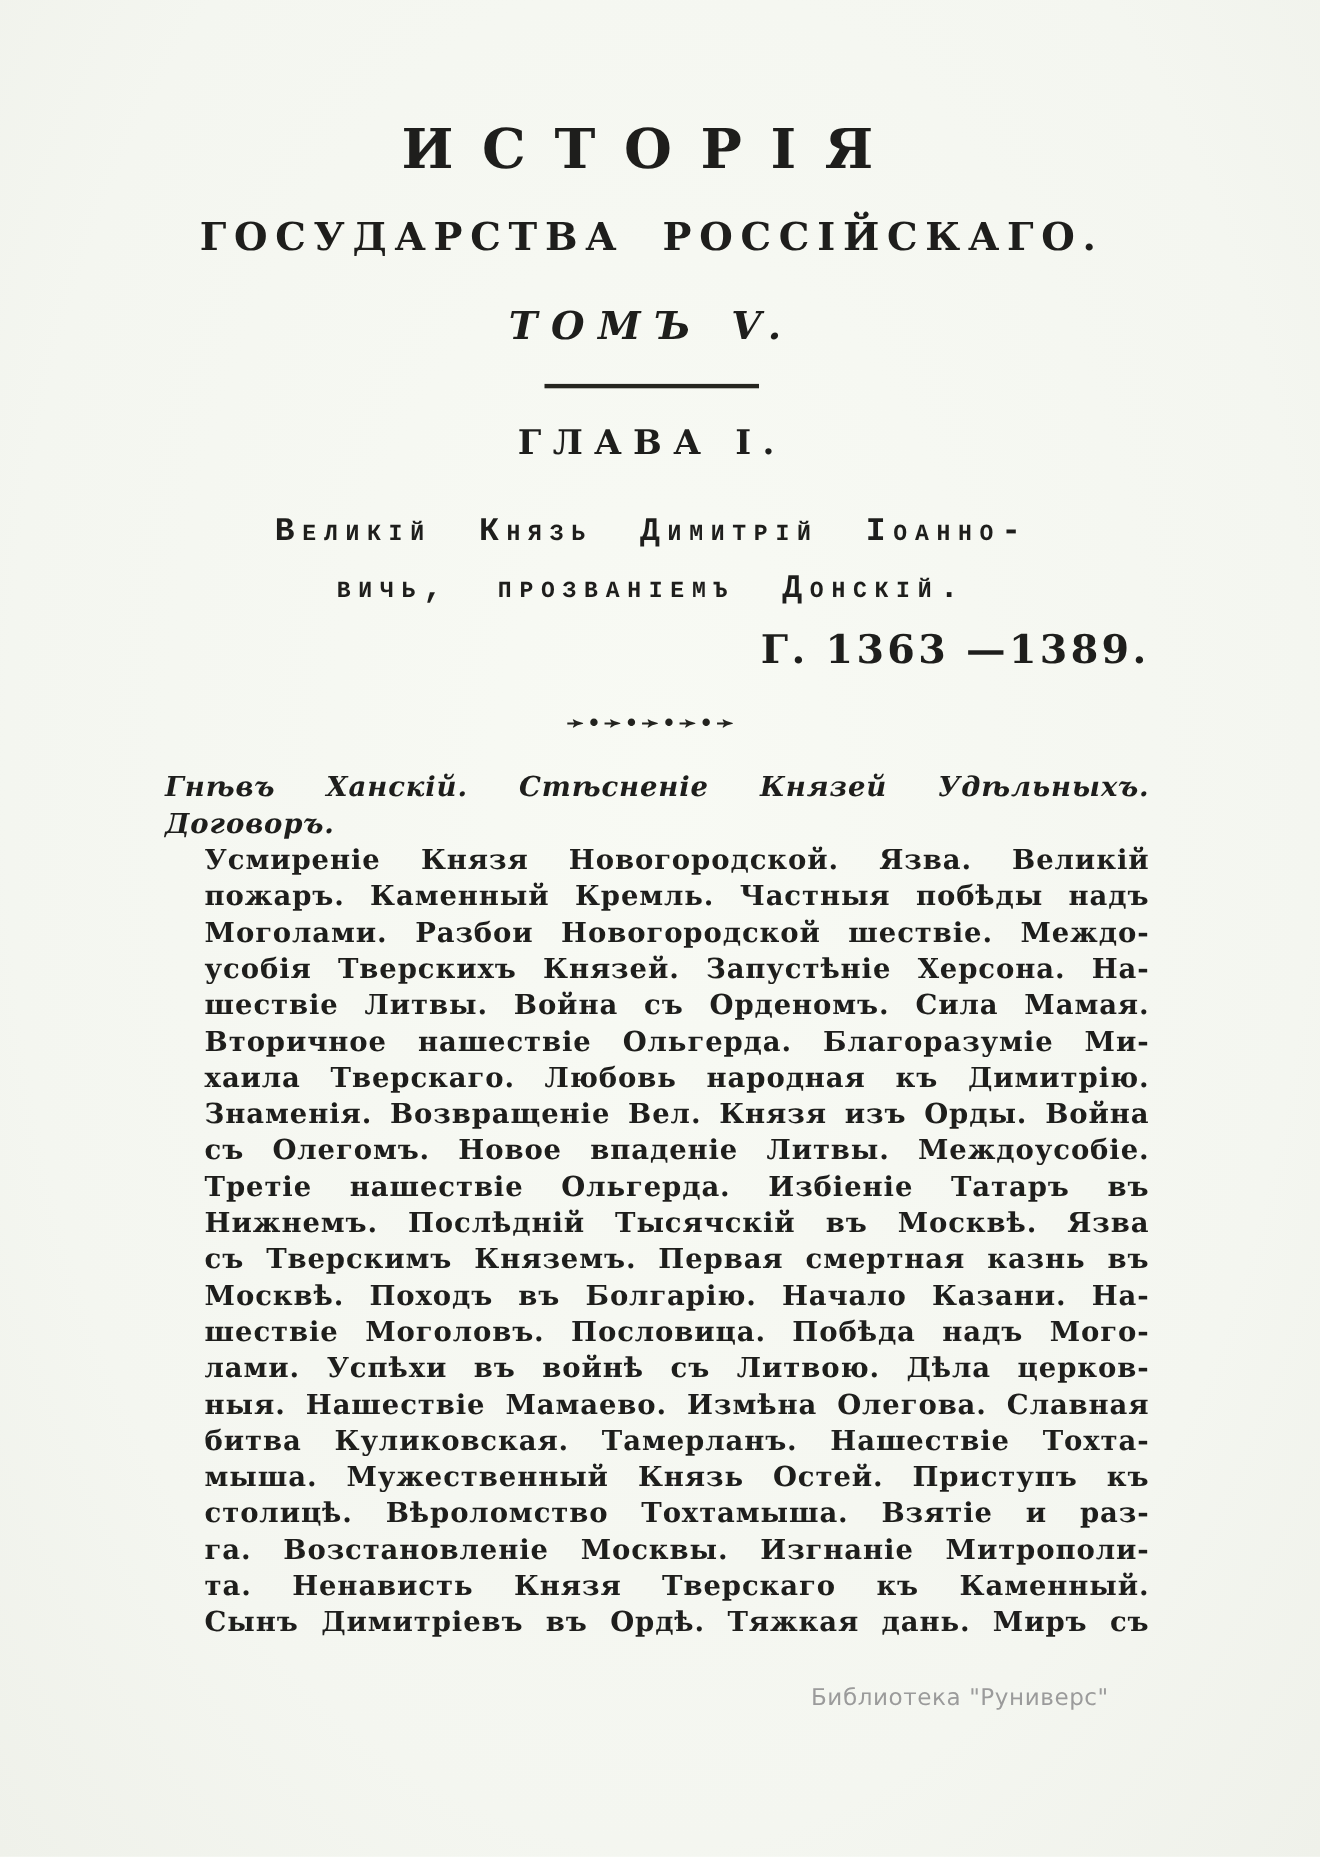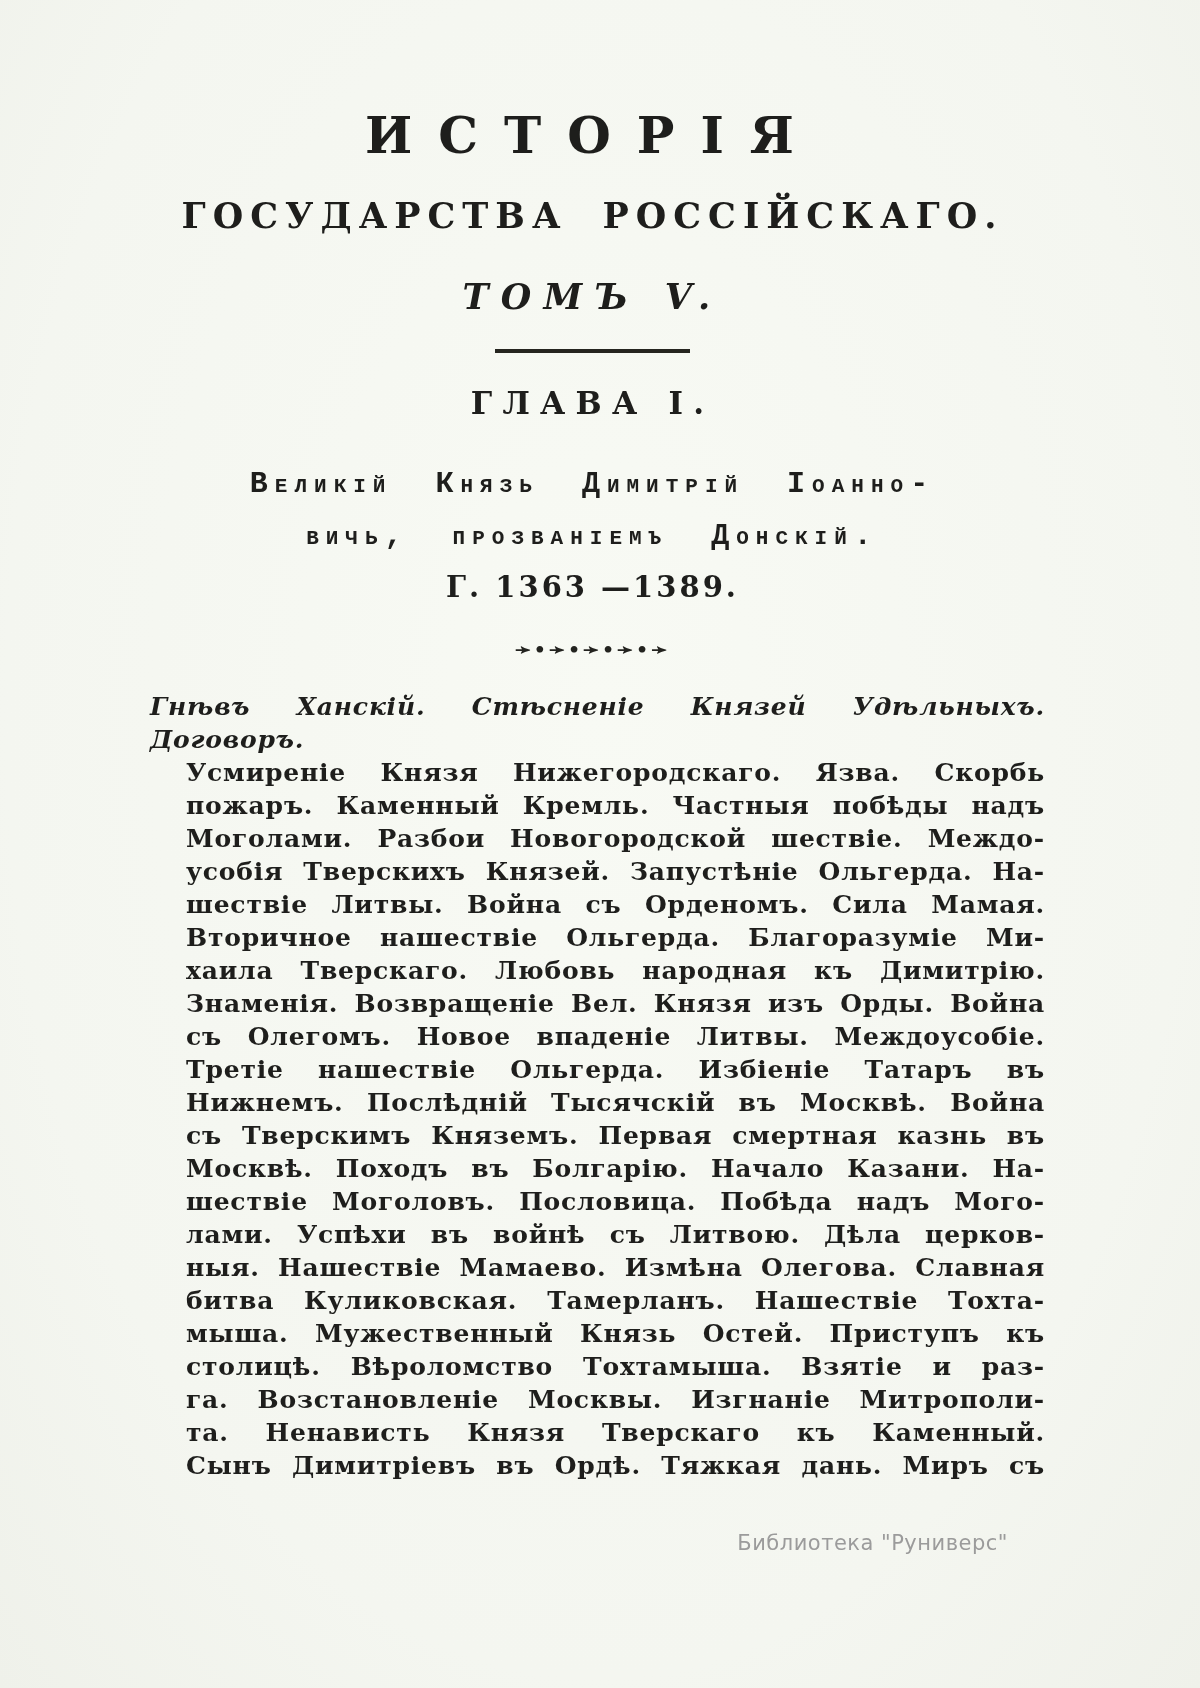--- a/index.html
+++ b/index.html
@@ -63,22 +63,22 @@
     font-size: 30px;
     font-weight: bold;
     font-variant: small-caps;
     letter-spacing: 7px;
     word-spacing: 18px;
     line-height: 52px;
     font-family: Liberation Mono, monospace;
   }
   .years {
     margin-top: 8px;
-    text-align: center;
-    font-size: 29px;
+    text-align: right;
+    font-size: 36px;
     font-weight: bold;
     letter-spacing: 3px;
   }
   .ornament {
     margin-top: 34px;
     text-align: center;
     font-size: 19px;
     font-weight: bold;
     letter-spacing: 3px;
     color: #23231f;
@@ -120,31 +120,31 @@
   <div class="rule"></div>
   <div class="chapter">ГЛАВА I.</div>
   <div class="chapter-title">
     <div>Великій Князь Димитрій Іоанно-</div>
     <div>вичь, прозваніемъ Донскій.</div>
   </div>
   <div class="years">Г. 1363 —1389.</div>
   <div class="ornament">➛•➛•➛•➛•➛</div>
   <div class="body-text">
       <div class="body-line first">Гнѣвъ Ханскій. Стѣсненіе Князей Удѣльныхъ. Договоръ.</div>
-      <div class="body-line">Усмиреніе Князя Нижегородскаго. Язва. Скорбь</div>
+      <div class="body-line">Усмиреніе Князя Новогородской. Язва. Великій</div>
       <div class="body-line">пожаръ. Каменный Кремль. Частныя побѣды надъ</div>
       <div class="body-line">Моголами. Разбои Новогородской шествіе. Междо-</div>
-      <div class="body-line">усобія Тверскихъ Князей. Запустѣніе Ольгерда. На-</div>
+      <div class="body-line">усобія Тверскихъ Князей. Запустѣніе Херсона. На-</div>
       <div class="body-line">шествіе Литвы. Война съ Орденомъ. Сила Мамая.</div>
       <div class="body-line">Вторичное нашествіе Ольгерда. Благоразуміе Ми-</div>
       <div class="body-line">хаила Тверскаго. Любовь народная къ Димитрію.</div>
       <div class="body-line">Знаменія. Возвращеніе Вел. Князя изъ Орды. Война</div>
       <div class="body-line">съ Олегомъ. Новое впаденіе Литвы. Междоусобіе.</div>
       <div class="body-line">Третіе нашествіе Ольгерда. Избіеніе Татаръ въ</div>
-      <div class="body-line">Нижнемъ. Послѣдній Тысячскій въ Москвѣ. Война</div>
+      <div class="body-line">Нижнемъ. Послѣдній Тысячскій въ Москвѣ. Язва</div>
       <div class="body-line">съ Тверскимъ Княземъ. Первая смертная казнь въ</div>
       <div class="body-line">Москвѣ. Походъ въ Болгарію. Начало Казани. На-</div>
       <div class="body-line">шествіе Моголовъ. Пословица. Побѣда надъ Мого-</div>
       <div class="body-line">лами. Успѣхи въ войнѣ съ Литвою. Дѣла церков-</div>
       <div class="body-line">ныя. Нашествіе Мамаево. Измѣна Олегова. Славная</div>
       <div class="body-line">битва Куликовская. Тамерланъ. Нашествіе Тохта-</div>
       <div class="body-line">мыша. Мужественный Князь Остей. Приступъ къ</div>
       <div class="body-line">столицѣ. Вѣроломство Тохтамыша. Взятіе и раз-</div>
       <div class="body-line">га. Возстановленіе Москвы. Изгнаніе Митрополи-</div>
       <div class="body-line">та. Ненависть Князя Тверскаго къ Каменный.</div>

